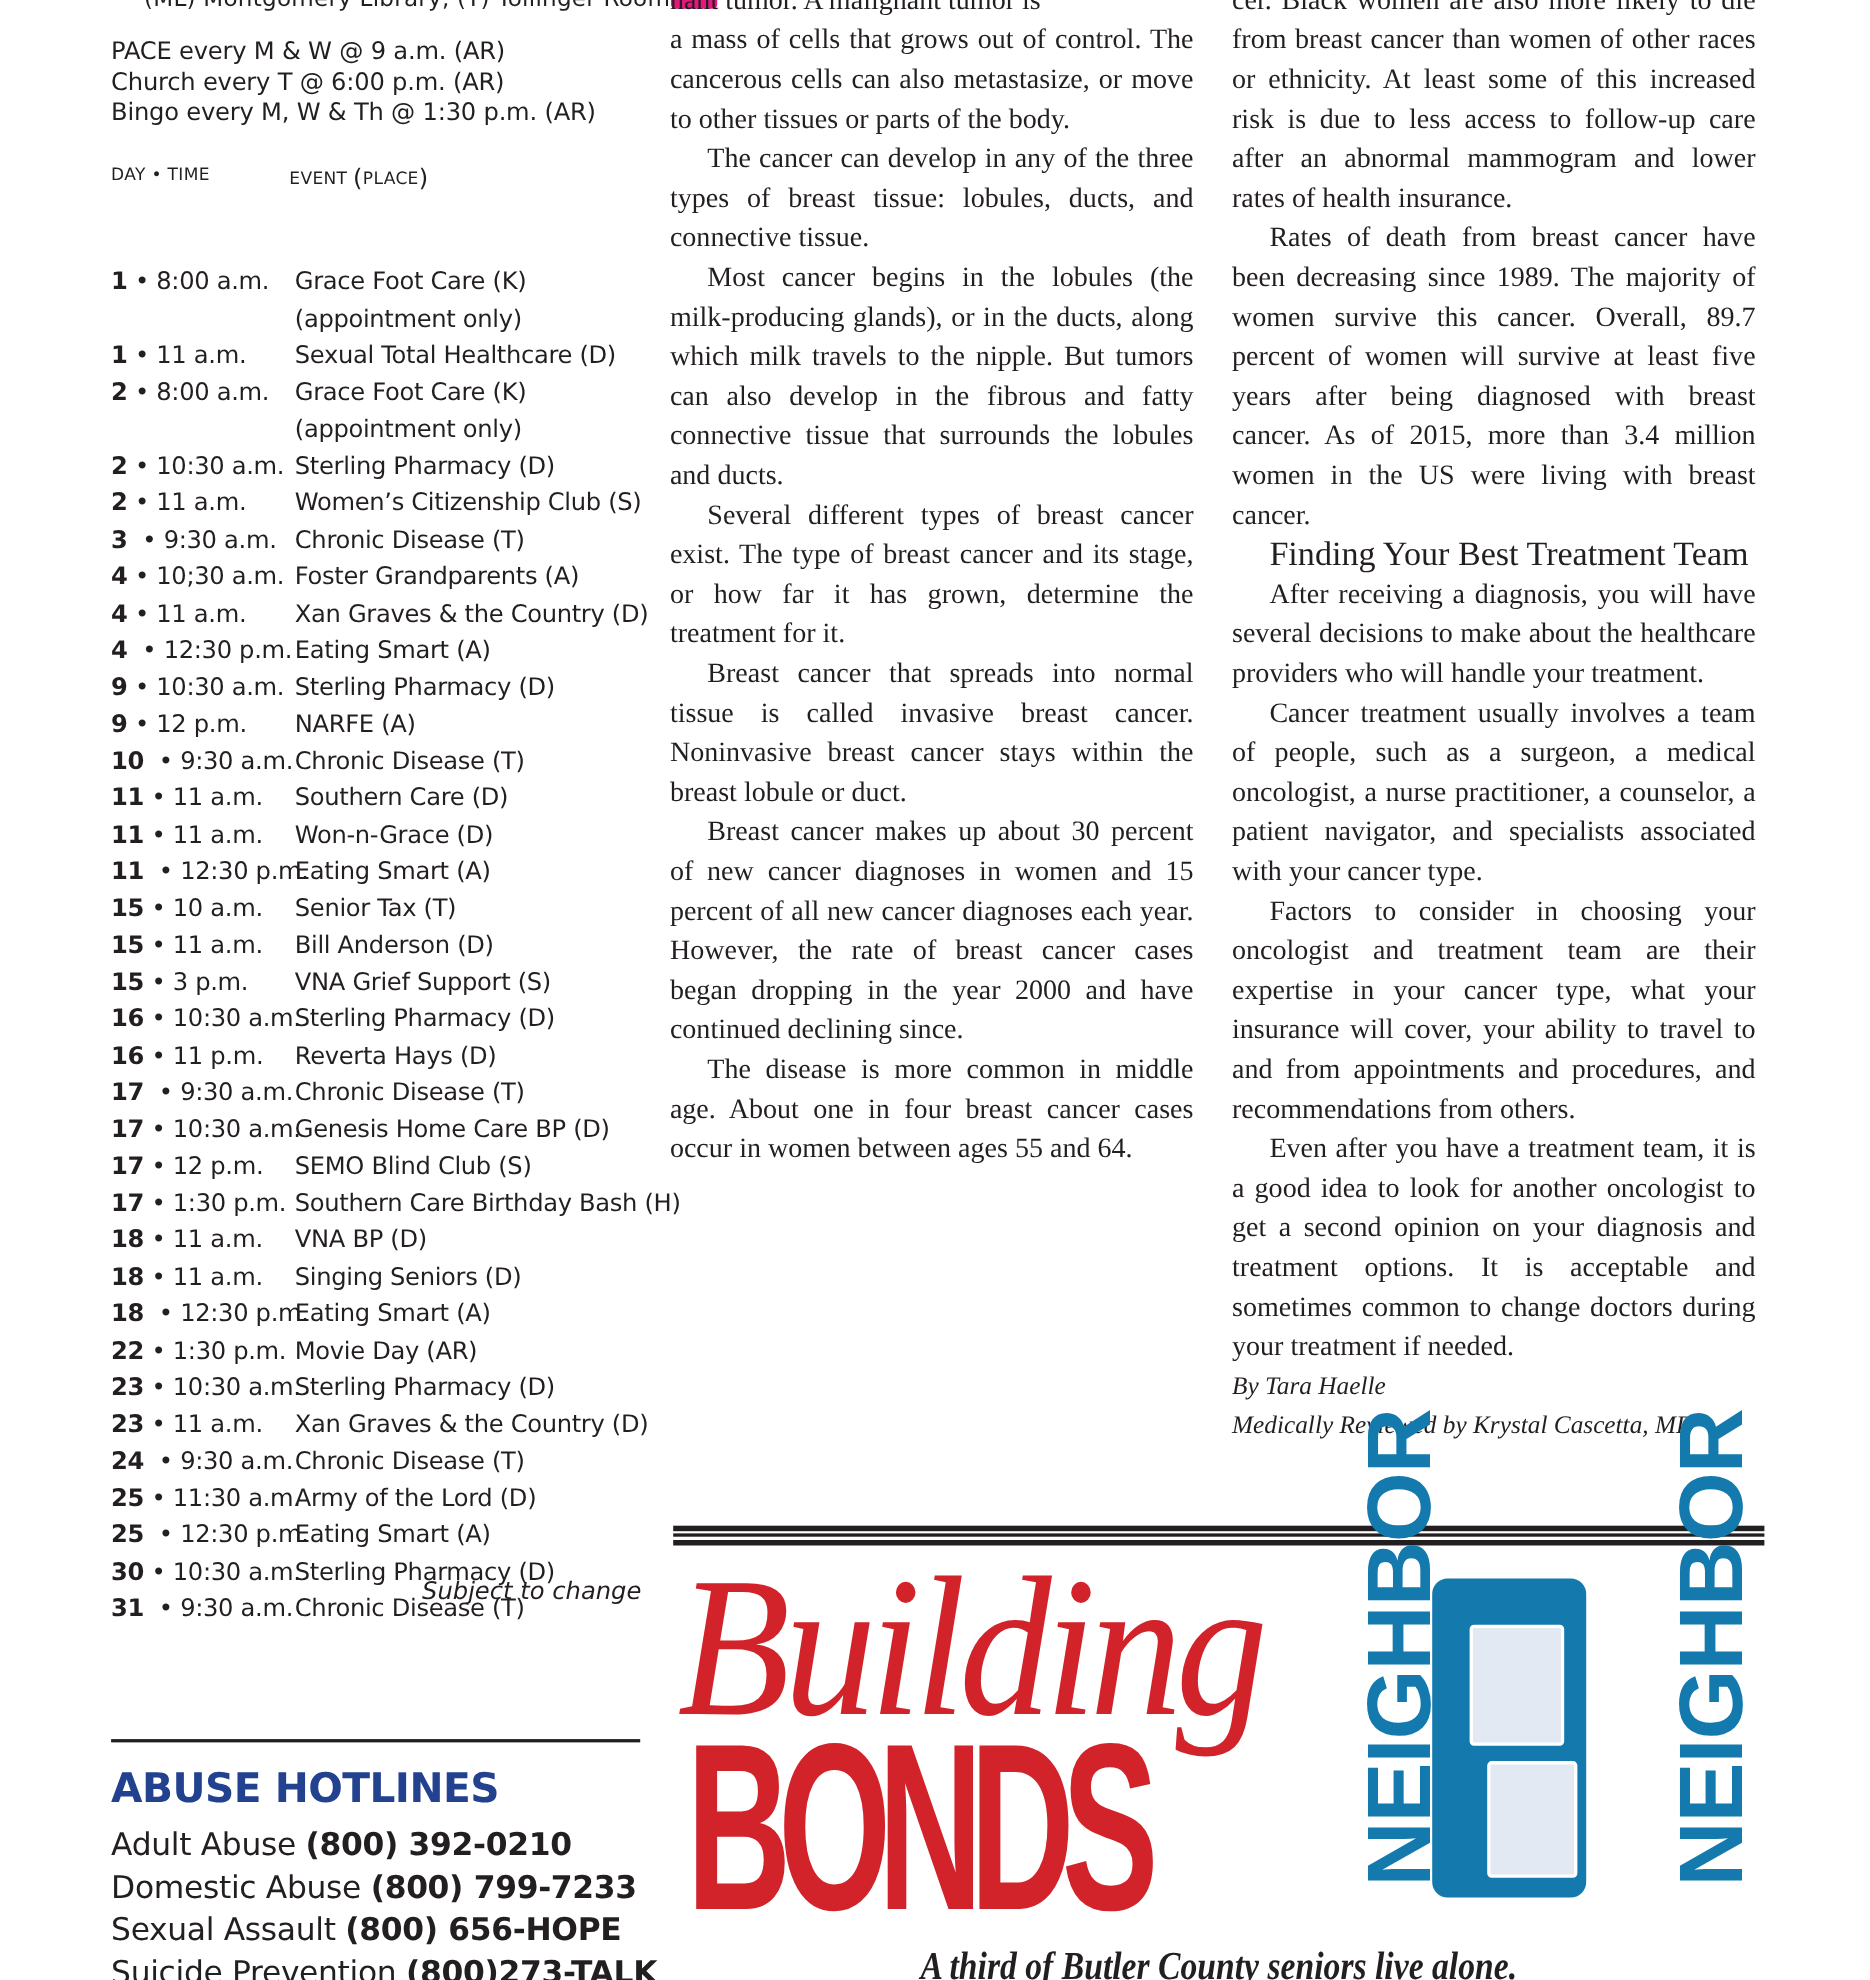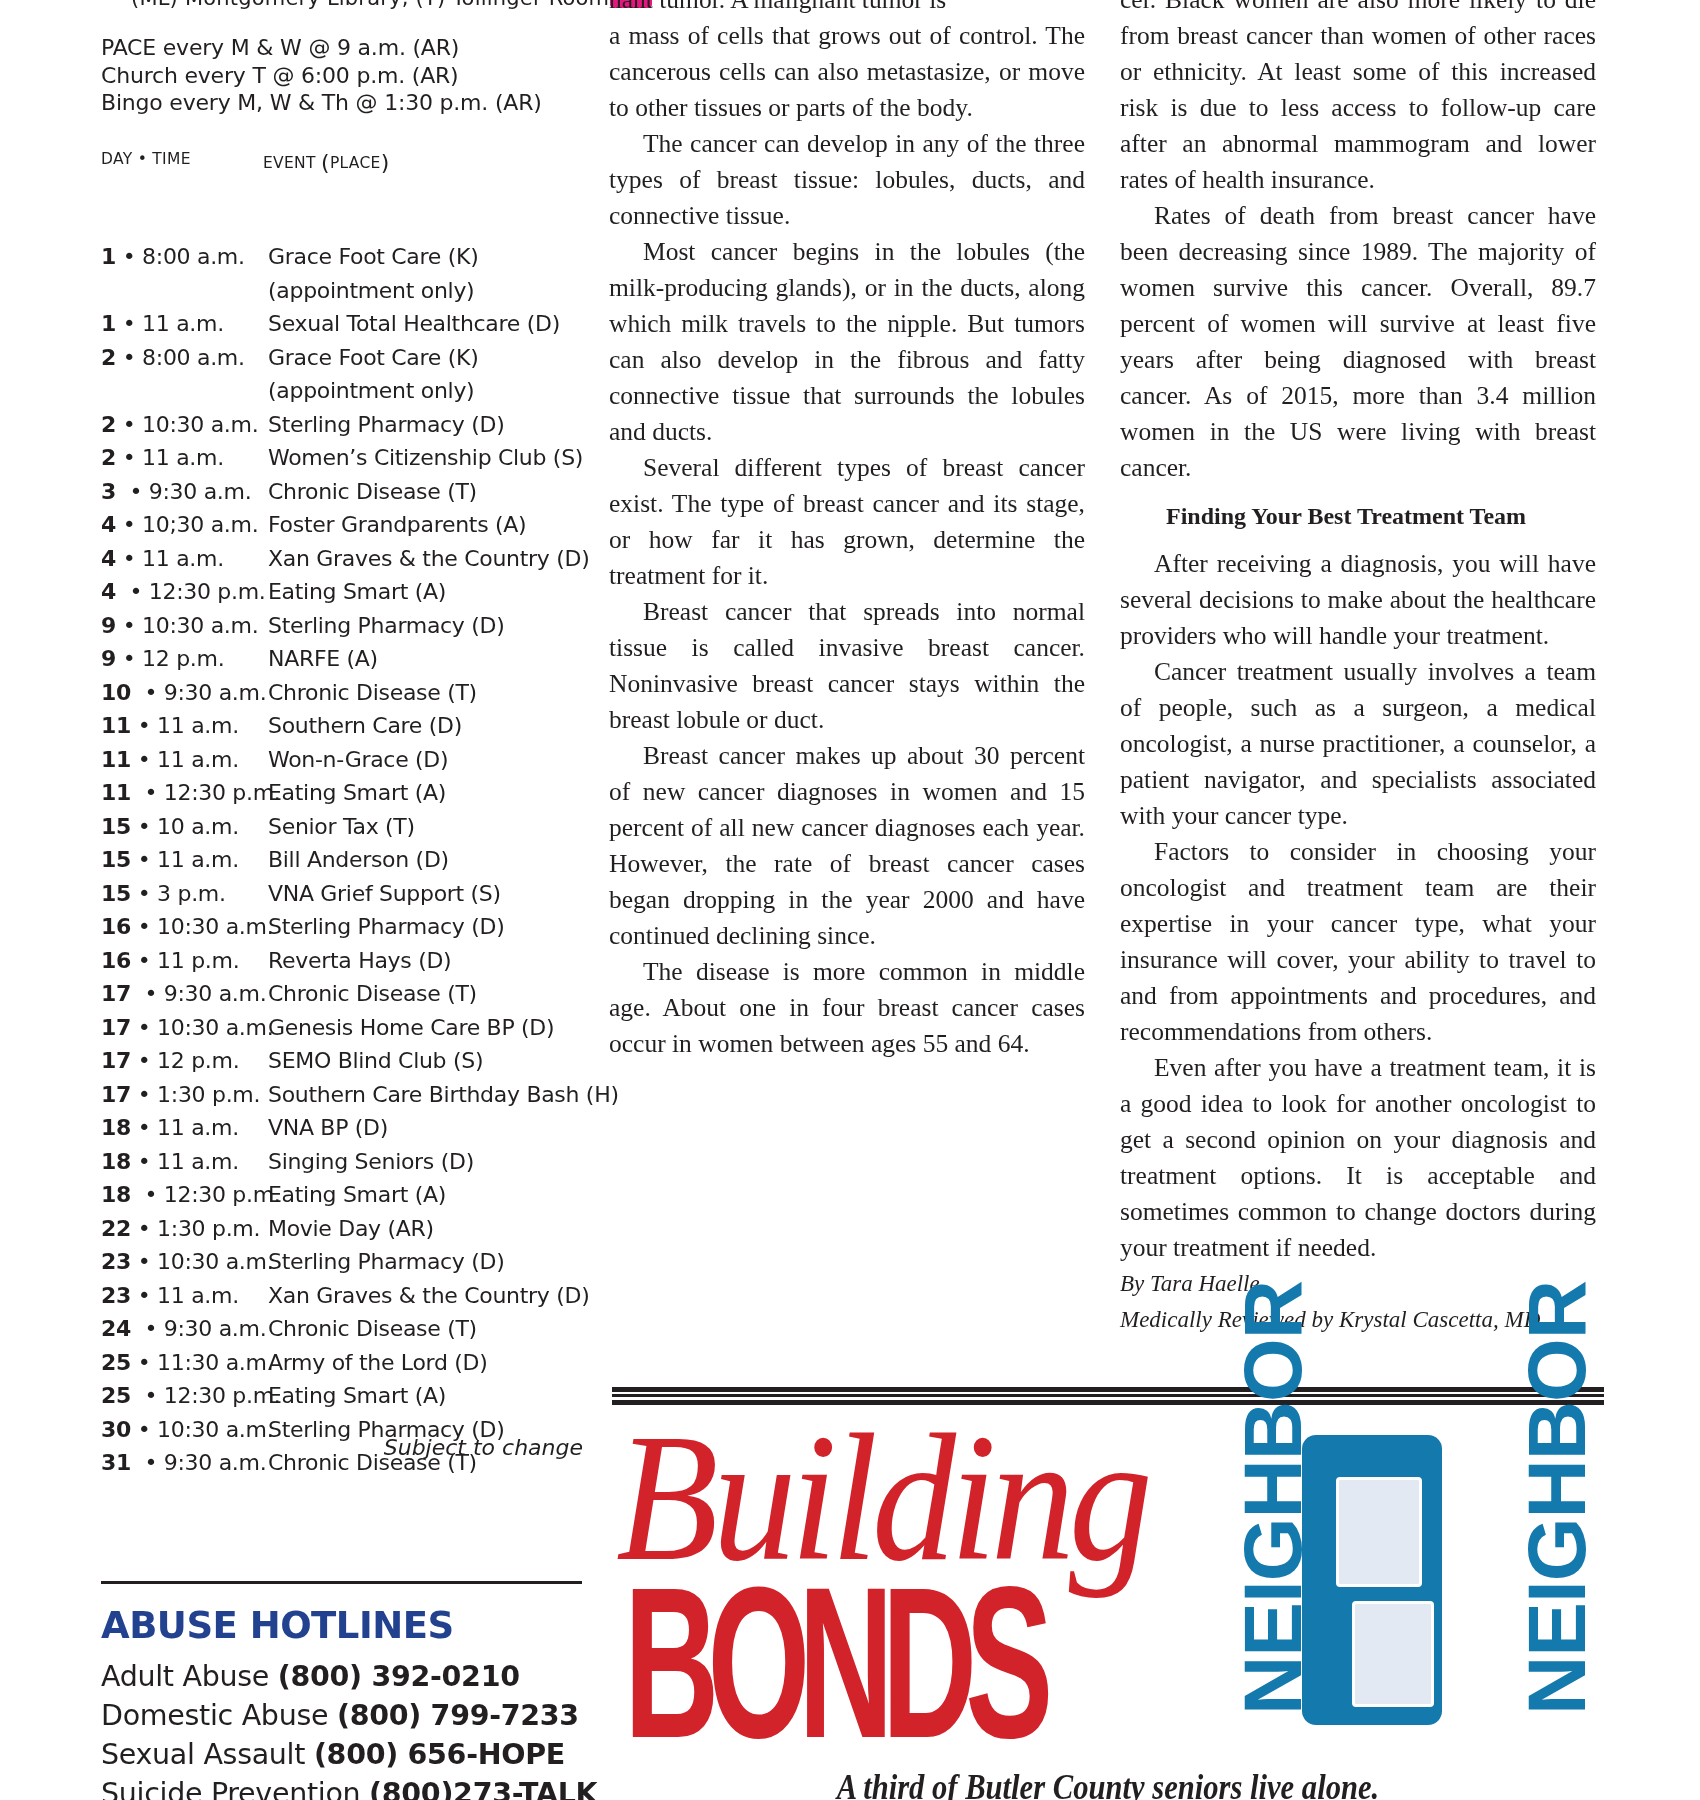--- a/index.html
+++ b/index.html
@@ -27,21 +27,21 @@
   .abuse-title { position:absolute; left:0; top:1604px; font-size:37px; font-weight:bold; color:#22418f; letter-spacing:-0.5px; white-space:nowrap; }
   .hotlines { position:absolute; left:0; top:1657px; font-size:28.5px; line-height:39px; white-space:nowrap; letter-spacing:-0.3px; }
   .hotlines b { font-weight:bold; }
 
   
   .article-col { position:absolute; top:-18px; width:476px; font-size:25.5px; line-height:36px; text-align:justify; }
   #mid { left:609px; }
   #right { left:1120px; }
   .article-col p { margin:0; }
   .article-col p.ind { text-indent:34px; }
-  .article-col h3 { margin:12px; font-size:24px; font-weight:bold; line-height:36px; text-align:justify; text-indent:34px; }
+  .article-col h3 { margin:0; font-size:31px; font-weight:normal; line-height:36px; text-align:justify; text-indent:34px; }
   .byline { font-style:italic; font-size:23px; line-height:36px; text-align:left !important; white-space:nowrap; }
   .dropcap { position:absolute; left:610px; top:0; width:42px; height:8px; background:#e6167f; border-radius:0 0 4px 4px; }
 
   
   .rule-stack { position:absolute; left:612px; width:992px; background:#231f20; }
   #ad { position:absolute; left:612px; top:1415px; width:992px; height:385px; }
   .building { position:absolute; left:4px; top:-8px; font-family:"Liberation Serif","DejaVu Serif",serif; font-style:italic; font-size:168px; color:#d2232a; letter-spacing:-6px; line-height:1; white-space:nowrap; transform:scaleY(1.08); transform-origin:top left; }
   .bonds { position:absolute; left:12px; top:139px; font-family:"Liberation Sans","DejaVu Sans",sans-serif; font-weight:bold; font-size:200px; color:#d2232a; letter-spacing:-18px; line-height:1; white-space:nowrap; transform:scaleX(0.66) scaleY(1.08); transform-origin:top left; }
   .neighbor-v { position:absolute; font-family:"Liberation Sans","DejaVu Sans",sans-serif; font-weight:bold; color:#1479ad; font-size:82px; letter-spacing:-1px; line-height:1; white-space:nowrap; transform-origin:top left; transform:rotate(-90deg); }
   .two-shape { position:absolute; background:#1479ad; }

